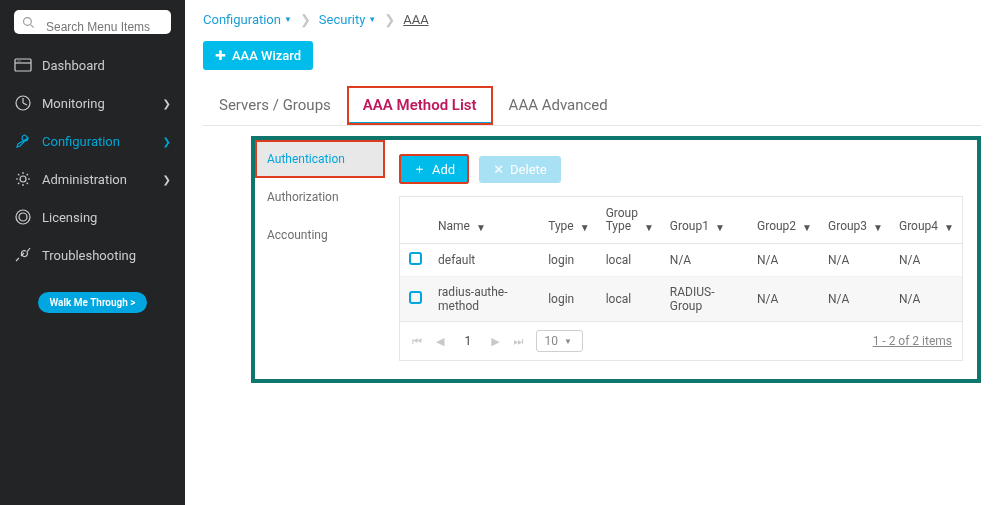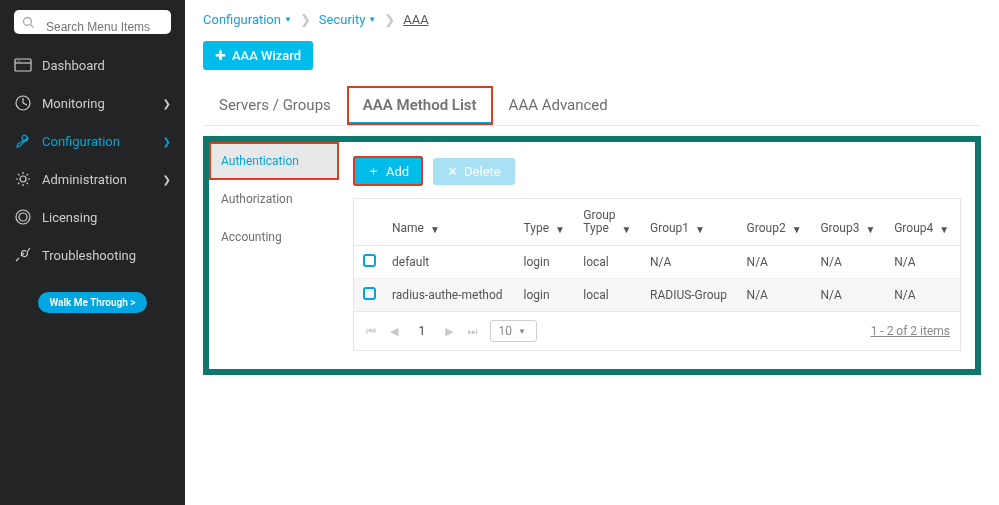--- a/index.html
+++ b/index.html
@@ -26,24 +26,24 @@
   .breadcrumb { font-size: 13px; display: flex; align-items: center; gap: 8px; flex-wrap: wrap; }
   .breadcrumb .bc { color: #1b9ed8; display: inline-flex; align-items: center; gap: 3px; }
   .breadcrumb .sep { color: #c7c7c7; }
   .breadcrumb .last { color: #555; text-decoration: underline; }
   .caret-down { font-size: 8px; }
 
   .wizard-btn { margin-top: 14px; display: inline-flex; align-items: center; gap: 6px; background: #00bceb; color: #fff; font-size: 13px; padding: 7px 12px; border-radius: 3px; cursor: pointer; font-weight: 500; }
 
   .tabs { display: flex; border-bottom: 1px solid #e6e6e6; margin-top: 16px; gap: 0; }
   .tab { padding: 10px 16px 8px 16px; font-size: 15px; color: #6f6f6f; cursor: pointer; border-bottom: 3px solid transparent; position: relative; }
-  .tab.active { color: #737373; font-weight: 600; border-bottom-color: #00a6e0; }
+  .tab.active { color: #be185d; font-weight: 600; border-bottom-color: #00a6e0; }
   .highlight-red { outline: 2px solid #de3b1f; outline-offset: -2px; }
 
-  .tab-body { display: flex; margin-top: 10px; border: 6px solid #0f766e; }
+  .tab-body { display: flex; margin-top: 10px; border: 4px solid #0f766e; margin-left: 48px; }
   .subtabs { width: 130px; border-right: 0; }
   .subtab { padding: 12px 12px; font-size: 12px; color: #6f6f6f; cursor: pointer; }
   .subtab.active { background: #e8e8e8; color: #00a6e0; }
   .content { flex: 1; padding: 14px 14px 18px 14px; }
 
   .action-row { display: flex; gap: 10px; align-items: center; }
   .btn { display: inline-flex; align-items: center; gap: 6px; font-size: 13px; padding: 6px 14px; border-radius: 3px; cursor: pointer; }
   .btn-add { background: #00bceb; color: #fff; }
   .btn-del { background: #a9e1f4; color: #fff; cursor: default; }
 

